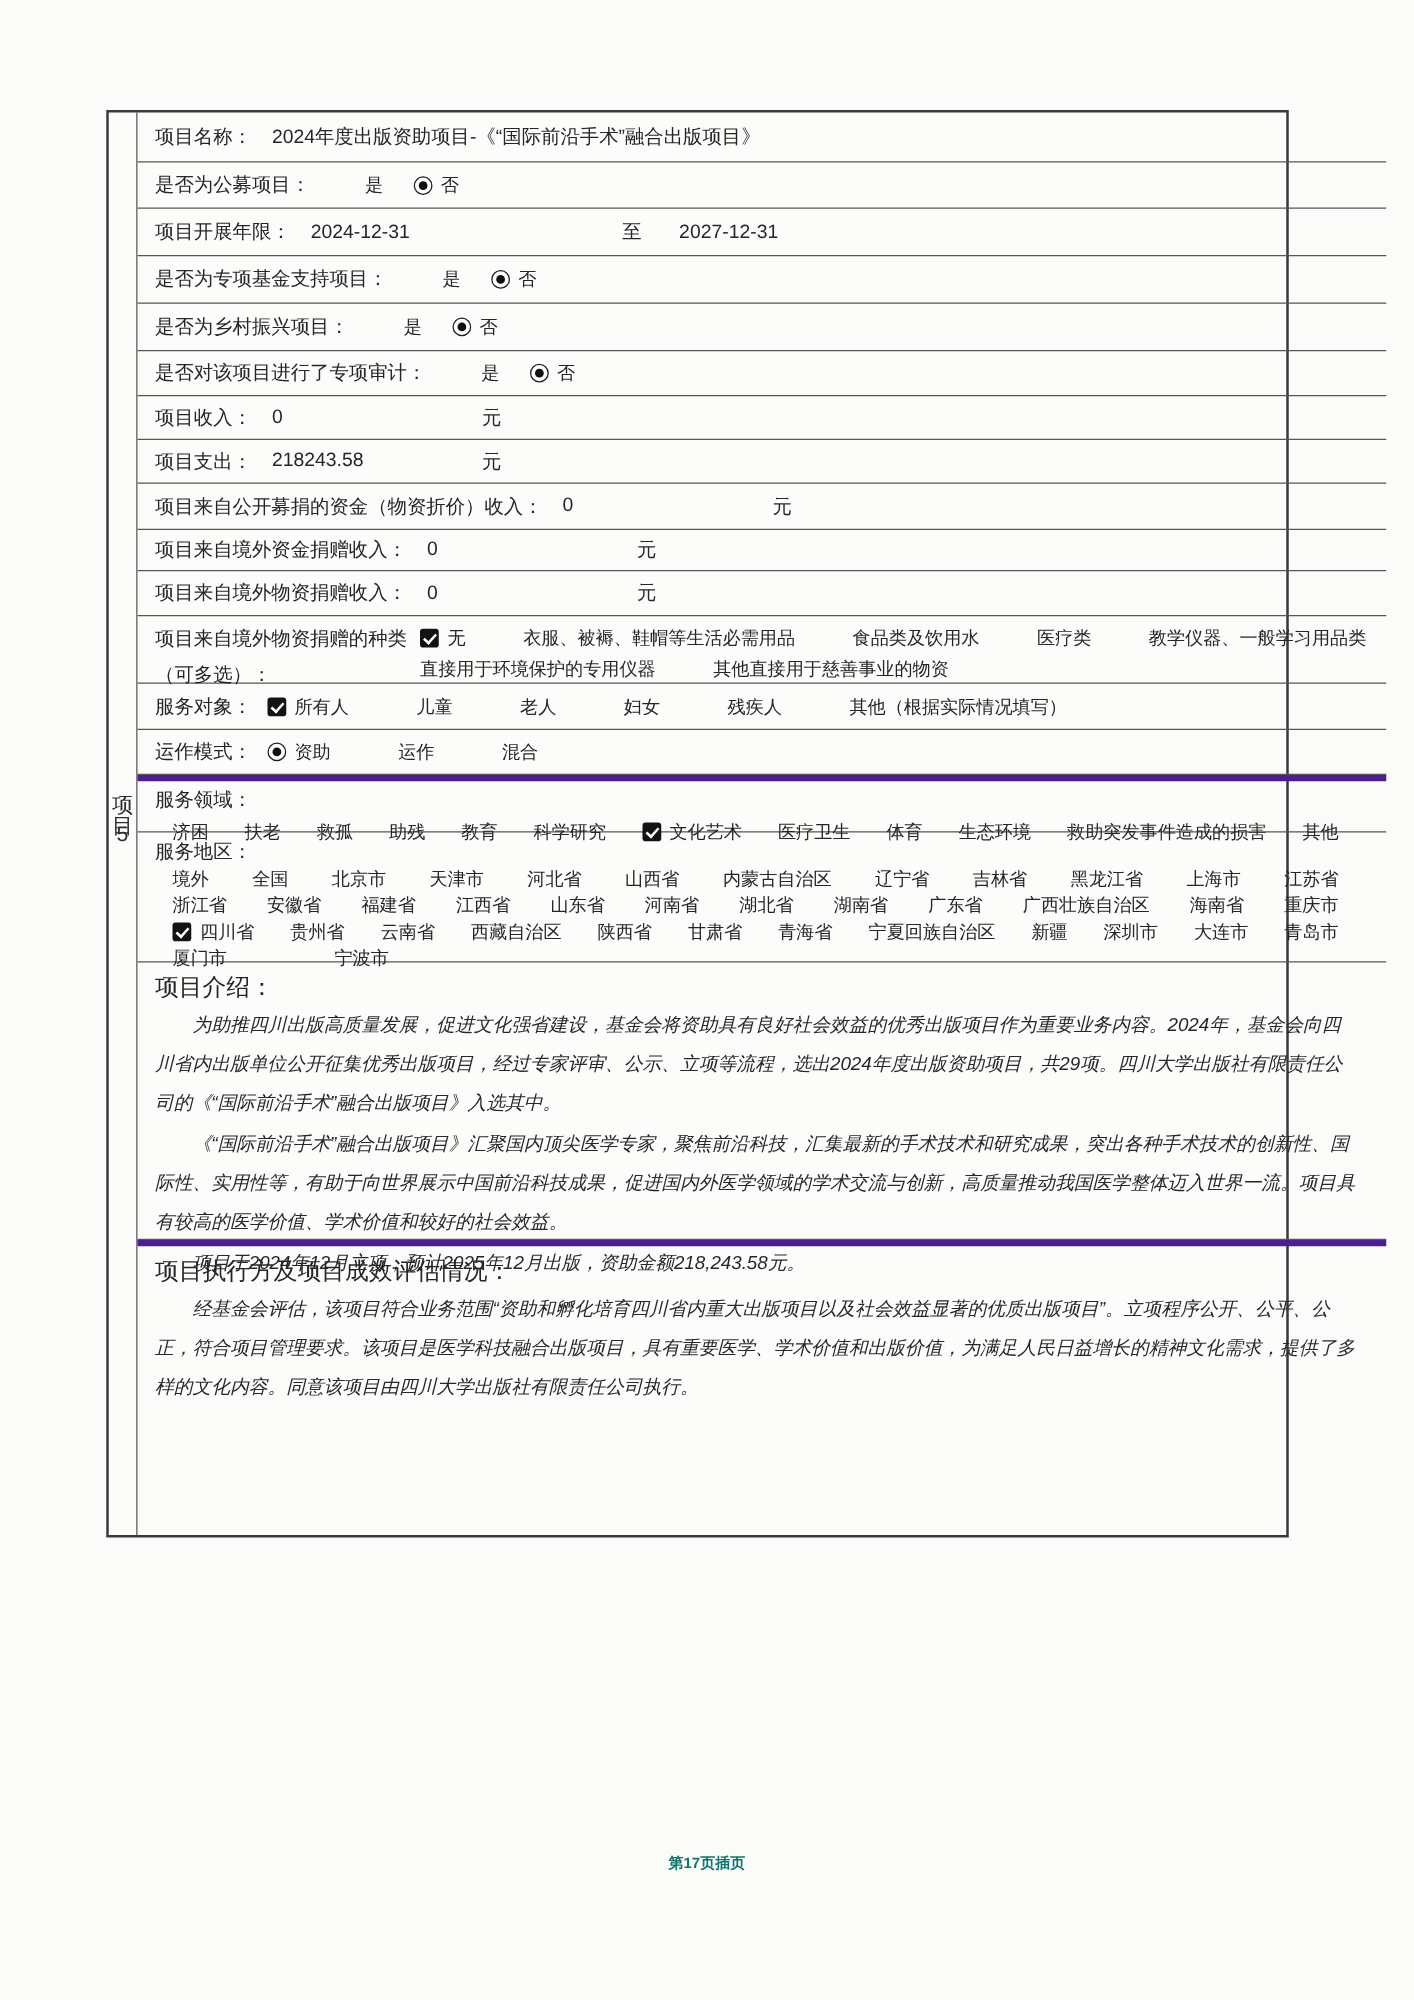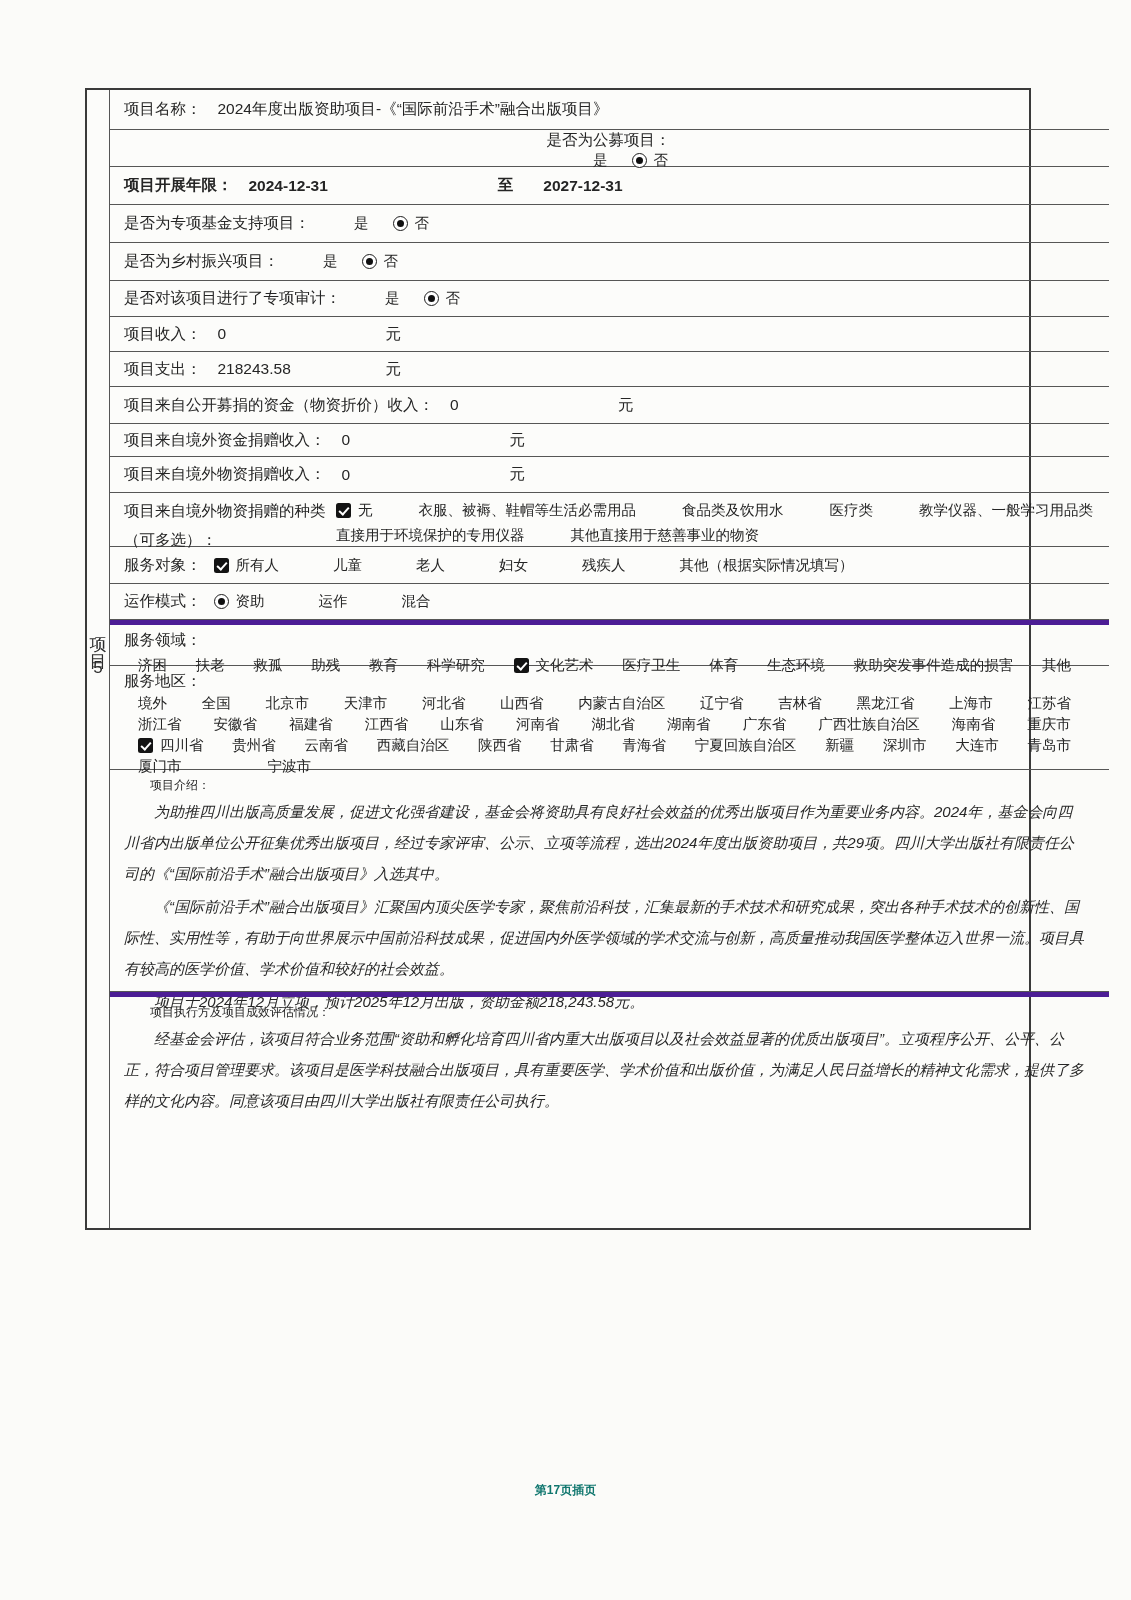--- a/index.html
+++ b/index.html
@@ -93,54 +93,54 @@
   .opt-line.sparse { justify-content: flex-start; gap: 86px; }
   .row16 .opt-line { margin-top: 2px; }
 
   .para-block { padding-right: 6px; }
   .para-block p {
     font-size: 15px; line-height: 31px;
     text-indent: 2em; color: #272727;
     margin-top: 2px;
     font-style: italic;
   }
-  .block-title { font-size: 12px; padding-top: 7px; margin-left: 26px; }
+  .block-title { font-size: 19px; padding-top: 7px; }
 
   .page-footer {
     position: absolute;
     left: 0; right: 0; top: 1482px;
     text-align: center;
     font-size: 12px; color: #0f766e; font-weight: bold;
   }
 </style>
 </head>
 <body>
 
 <div class="form-table">
   <div class="side-col">
     <span>项目5</span>
   </div>
   <div class="main-col">
       <div class="row" style="height: 40px; text-align: right;">
         <span class="lbl">项目名称：</span>
         <span class="val">2024年度出版资助项目-《“国际前沿手术”融合出版项目》</span>
       </div>
-      <div class="row" style="height: 37px; flex-direction: column;">
+      <div class="row" style="height: 37px;">
         <span class="lbl">是否为公募项目：</span>
         <span class="yn-opts">
           <span class="opt">
             <span>是</span>
           </span>
           <span class="opt">
             <span class="radio"></span>
             <span>否</span>
           </span>
         </span>
       </div>
-      <div class="row" style="height: 38px; font-weight: bold;">
+      <div class="row" style="height: 38px;">
         <span class="lbl">项目开展年限：</span>
         <span class="val">2024-12-31</span>
         <span class="sep">至</span>
         <span class="end-val">2027-12-31</span>
       </div>
       <div class="row" style="height: 38px;">
         <span class="lbl">是否为专项基金支持项目：</span>
         <span class="yn-opts">
           <span class="opt">
             <span>是</span>

